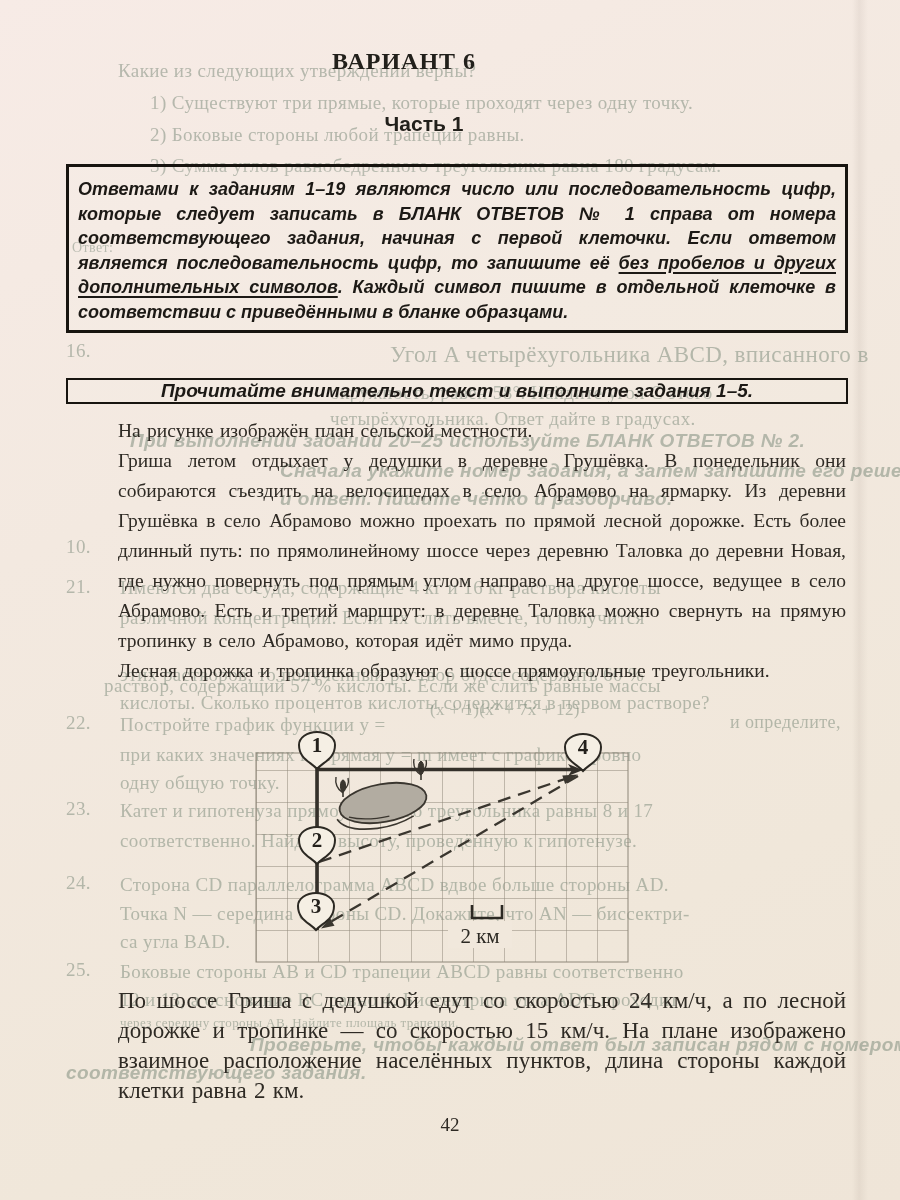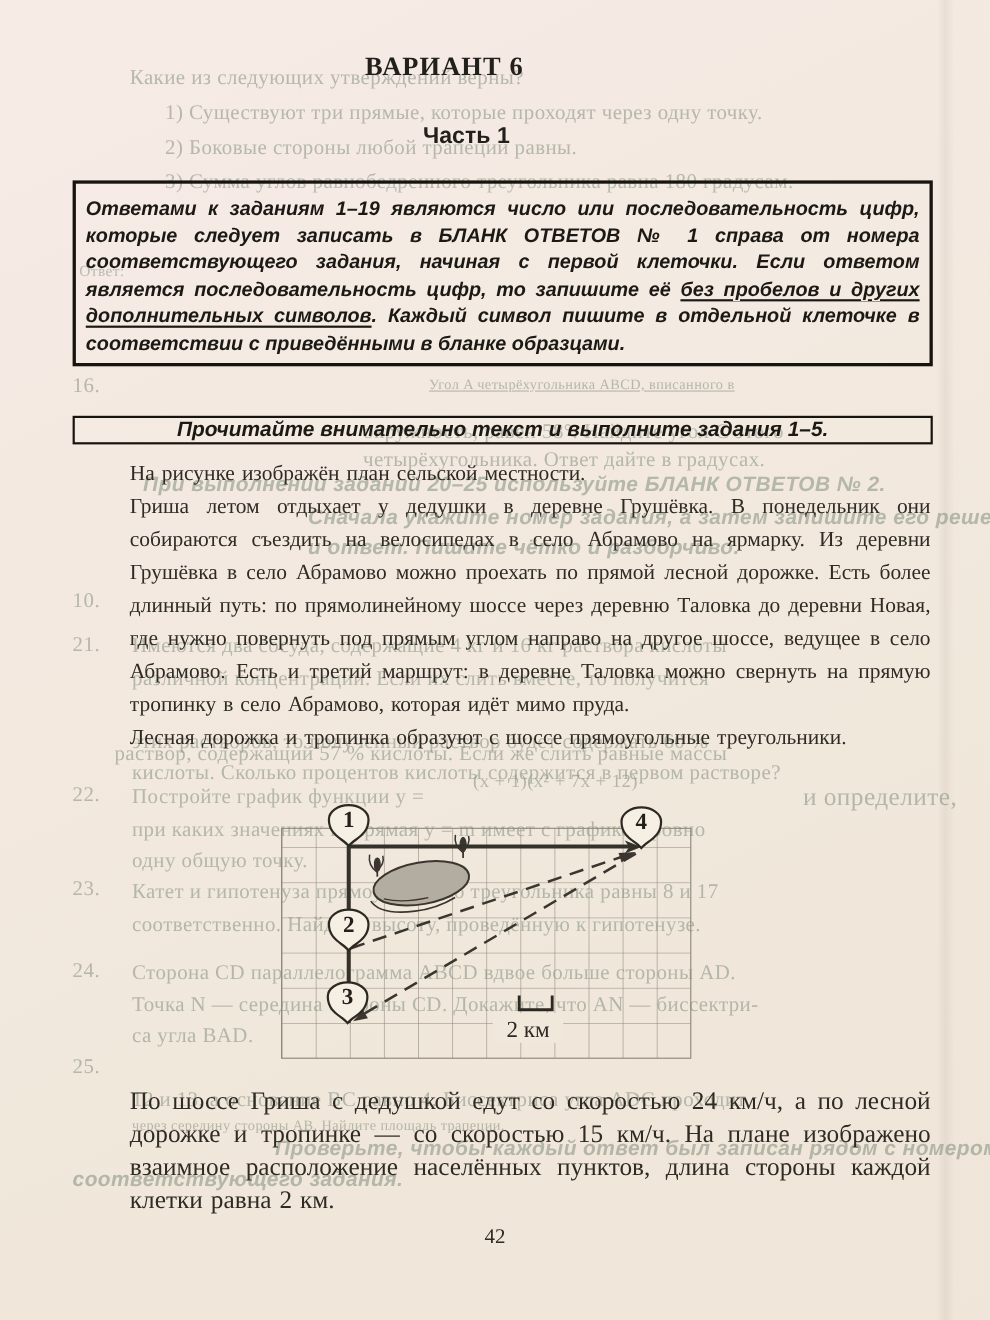--- a/index.html
+++ b/index.html
@@ -44,47 +44,48 @@
 <body>
 
 <div class="page">
   <div id="ghost-layer">
       <div class="ghost" style="left: 118px; top: 60px; font-size: 19px;">Какие из следующих утверждений верны?</div>
       <div class="ghost" style="left: 150px; top: 92px; font-size: 19px;">1)  Существуют три прямые, которые проходят через одну точку.</div>
       <div class="ghost" style="left: 150px; top: 124px; font-size: 19px;">2)  Боковые стороны любой трапеции равны.</div>
       <div class="ghost" style="left: 150px; top: 155px; font-size: 19px;">3)  Сумма углов равнобедренного треугольника равна 180 градусам.</div>
       <div class="ghost" style="left: 72px; top: 240px; font-size: 14px;">Ответ:</div>
       <div class="ghost" style="left: 66px; top: 340px; font-size: 19px;">16.</div>
-      <div class="ghost" style="left: 390px; top: 342px; font-size: 13px; text-decoration: underline;">Угол A четырёхугольника ABCD, вписанного в</div>
+      <div class="ghost" style="left: 390px; top: 342px; font-size: 23px;">Угол A четырёхугольника ABCD, вписанного в</div>
       <div class="ghost" style="left: 330px; top: 382px; font-size: 19px;">окружность, равен 58°. Найдите угол C этого</div>
       <div class="ghost" style="left: 330px; top: 408px; font-size: 19px;">четырёхугольника. Ответ дайте в градусах.</div>
       <div class="ghost sans" style="left: 130px; top: 430px; font-size: 19px;">При выполнении заданий 20–25 используйте БЛАНК ОТВЕТОВ № 2.</div>
       <div class="ghost sans" style="left: 280px; top: 460px; font-size: 19px;">Сначала укажите номер задания, а затем запишите его решение</div>
       <div class="ghost sans" style="left: 280px; top: 488px; font-size: 19px;">и ответ. Пишите чётко и разборчиво.</div>
       <div class="ghost" style="left: 66px; top: 536px; font-size: 19px;">10.</div>
       <div class="ghost" style="left: 66px; top: 576px; font-size: 19px;">21.</div>
       <div class="ghost" style="left: 120px; top: 577px; font-size: 19px;">Имеются два сосуда, содержащие 4 кг и 16 кг раствора кислоты</div>
       <div class="ghost" style="left: 120px; top: 607px; font-size: 19px;">различной концентрации. Если их слить вместе, то получится</div>
       <div class="ghost" style="left: 104px; top: 636px; font-size: 19px; margin-top: 39px;">раствор, содержащий 57 % кислоты. Если же слить равные массы</div>
       <div class="ghost" style="left: 120px; top: 664px; font-size: 19px;">этих растворов, то полученный раствор будет содержать 60 %</div>
       <div class="ghost" style="left: 120px; top: 692px; font-size: 19px;">кислоты. Сколько процентов кислоты содержится в первом растворе?</div>
       <div class="ghost" style="left: 66px; top: 712px; font-size: 19px;">22.</div>
       <div class="ghost" style="left: 120px; top: 714px; font-size: 19px;">Постройте график функции  y =</div>
       <div class="ghost" style="left: 430px; top: 700px; font-size: 17px;">(x + 1)(x² + 7x + 12)</div>
-      <div class="ghost" style="left: 730px; top: 712px; font-size: 23px;">и определите,</div>
+      <div class="ghost" style="left: 730px; top: 712px; font-size: 18px;">и определите,</div>
       <div class="ghost" style="left: 120px; top: 744px; font-size: 19px;">при каких значениях m прямая y = m имеет с графиком ровно</div>
       <div class="ghost" style="left: 120px; top: 772px; font-size: 19px;">одну общую точку.</div>
       <div class="ghost" style="left: 66px; top: 798px; font-size: 19px;">23.</div>
       <div class="ghost" style="left: 120px; top: 800px; font-size: 19px;">Катет и гипотенуза прямоугольного треугольника равны 8 и 17</div>
       <div class="ghost" style="left: 120px; top: 830px; font-size: 19px;">соответственно. Найдите высоту, проведённую к гипотенузе.</div>
       <div class="ghost" style="left: 66px; top: 872px; font-size: 19px;">24.</div>
       <div class="ghost" style="left: 120px; top: 874px; font-size: 19px;">Сторона CD параллелограмма ABCD вдвое больше стороны AD.</div>
       <div class="ghost" style="left: 120px; top: 903px; font-size: 19px;">Точка N — середина стороны CD. Докажите, что AN — биссектри-</div>
       <div class="ghost" style="left: 120px; top: 931px; font-size: 19px;">са угла BAD.</div>
       <div class="ghost" style="left: 66px; top: 959px; font-size: 19px;">25.</div>
+      <div class="ghost" style="left: 120px; top: 961px; font-size: 19px;">Боковые стороны AB и CD трапеции ABCD равны соответственно</div>
       <div class="ghost" style="left: 120px; top: 989px; font-size: 19px;">12 и 13, а основание BC равно 4. Биссектриса угла ADC проходит</div>
       <div class="ghost" style="left: 120px; top: 1015px; font-size: 13px;">через середину стороны AB. Найдите площадь трапеции.</div>
       <div class="ghost sans" style="left: 250px; top: 1034px; font-size: 19px;">Проверьте, чтобы каждый ответ был записан рядом с номером</div>
       <div class="ghost sans" style="left: 66px; top: 1062px; font-size: 19px;">соответствующего задания.</div>
     </div>
 
   <div class="content">
     <div class="variant-title">ВАРИАНТ 6</div>
     <div class="part-title">Часть 1</div>
 

